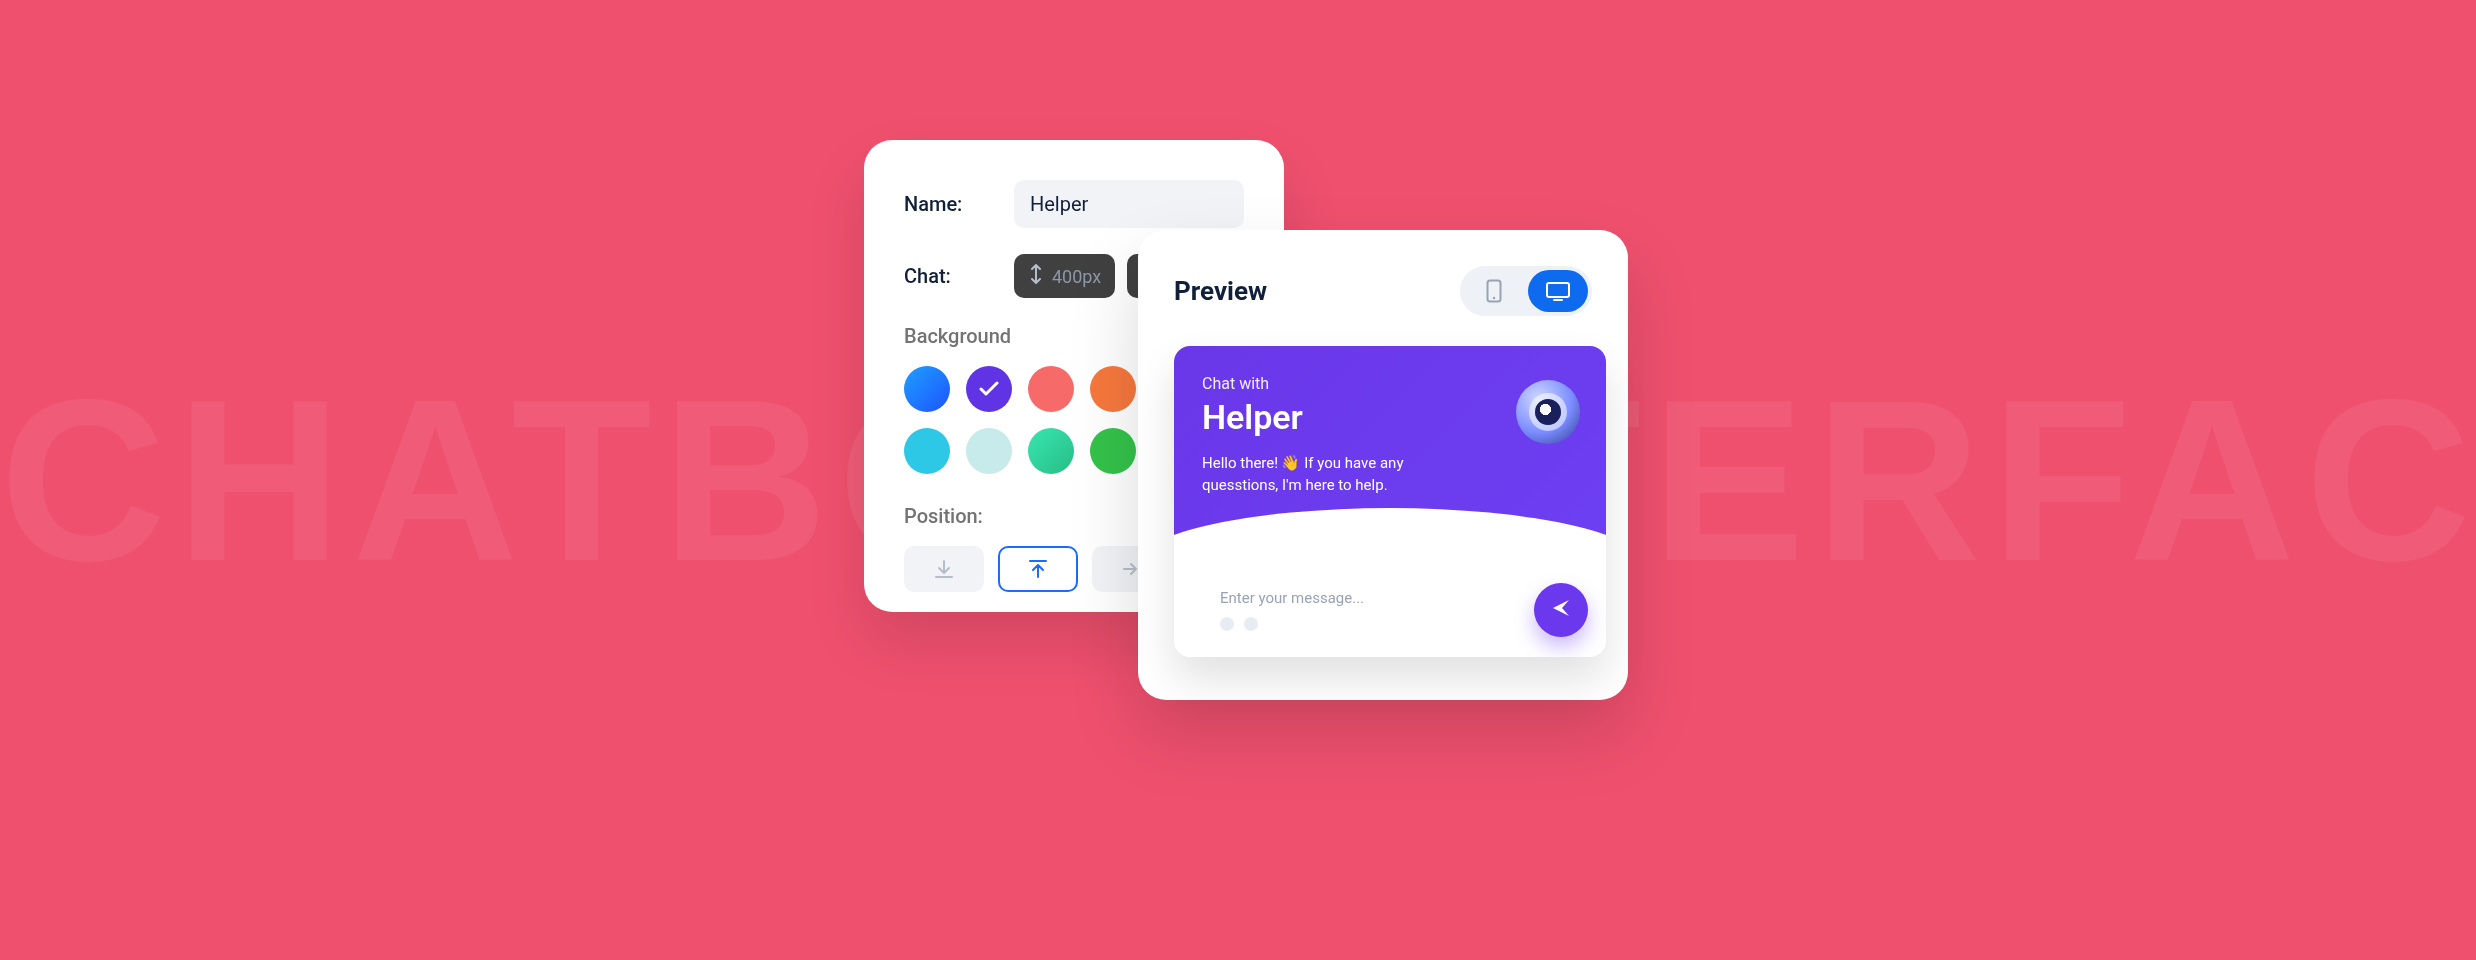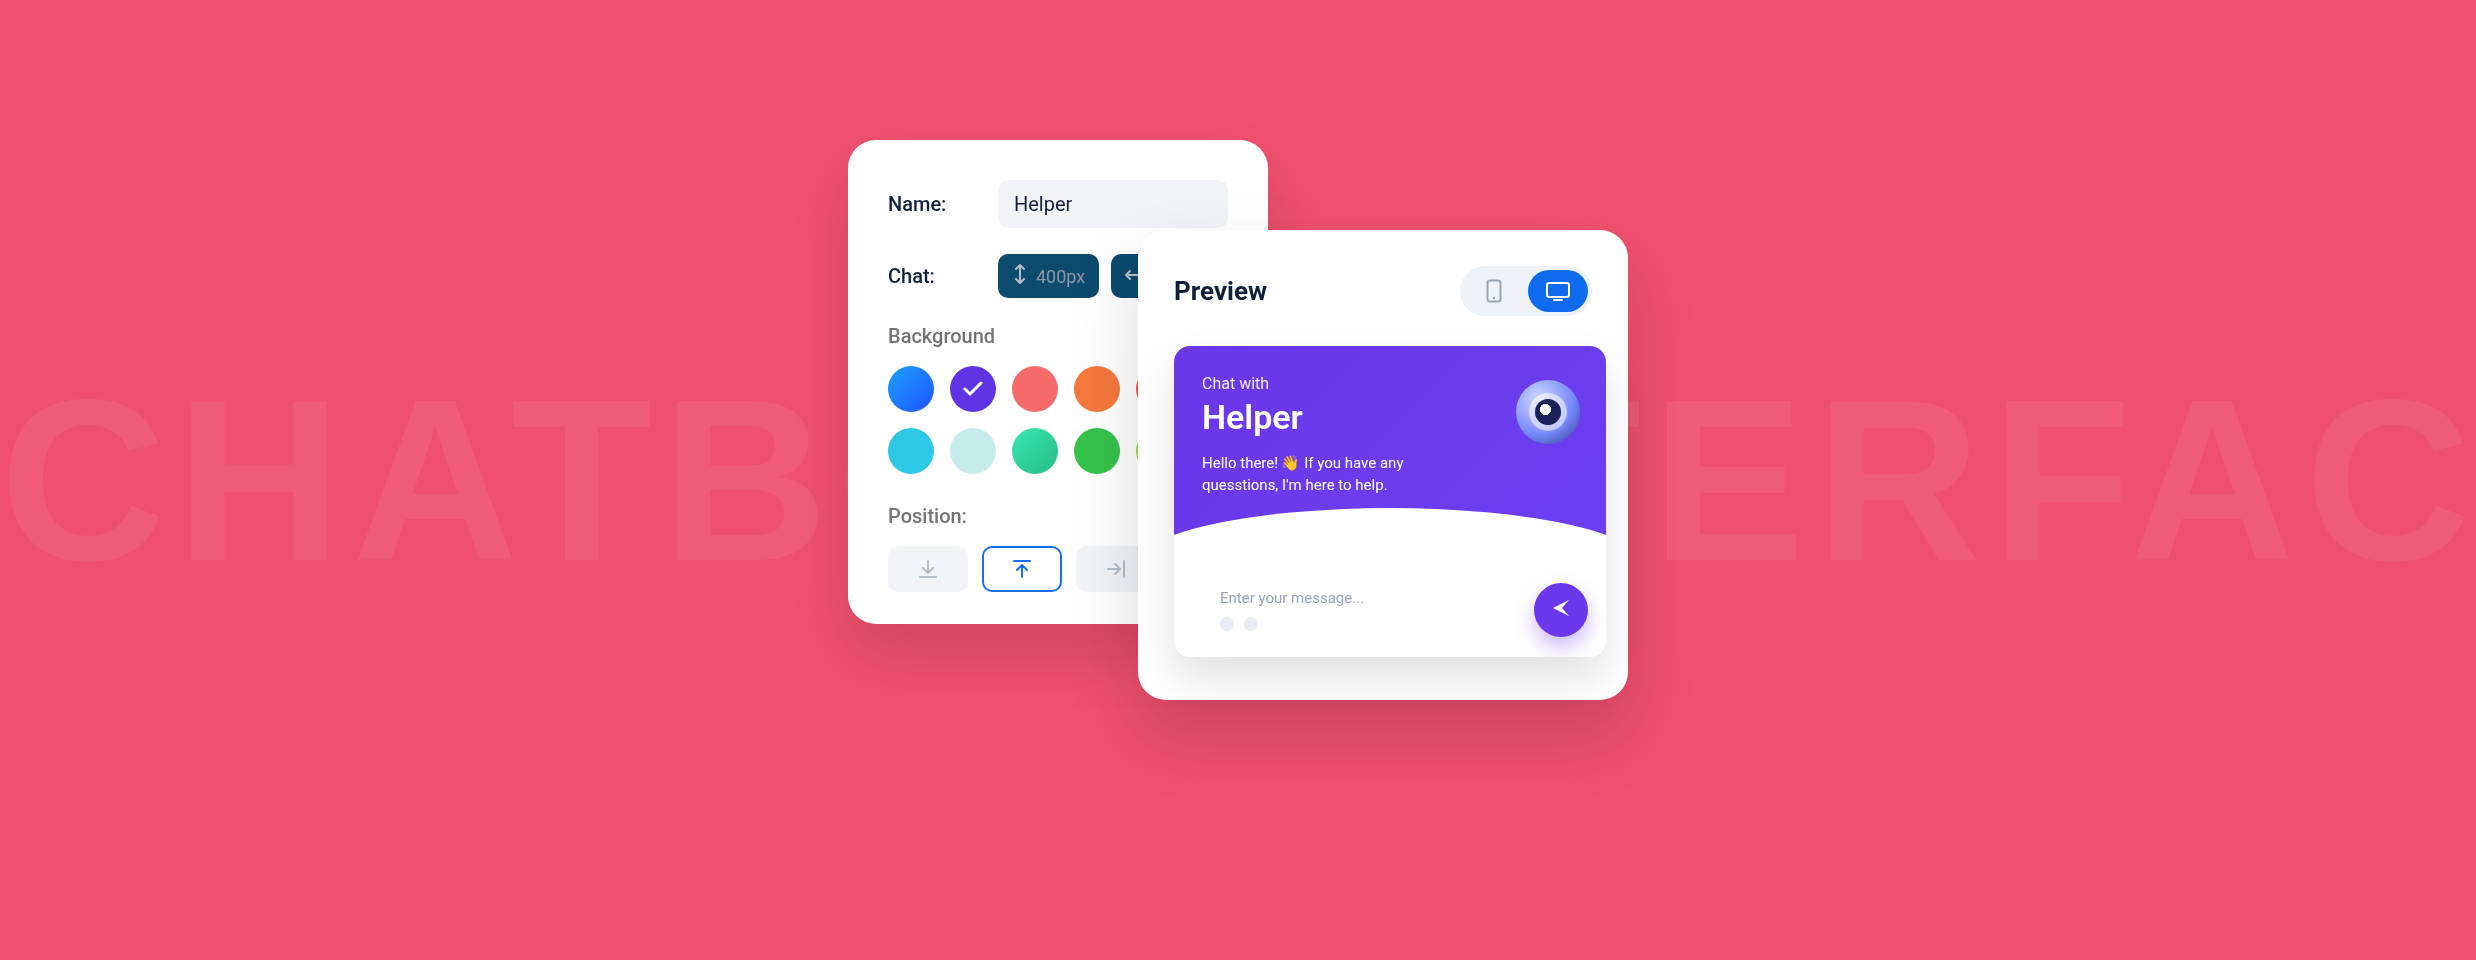--- a/index.html
+++ b/index.html
@@ -30,25 +30,25 @@
   .stage {
     position: absolute;
     left: 50%; top: 50%;
     transform: translate(-50%, -50%);
     width: 780px; height: 680px;
   }
 
   
   .settings-card {
     position: absolute;
-    left: 0; top: 0;
+    left: 16px; top: 0;
     width: 420px;
     background: #ffffff;
     border-radius: 28px;
-    padding: 40px 40px 32px 40px;
+    padding: 40px 40px 20px 40px;
     box-shadow: 0 30px 60px rgba(0,0,0,0.12);
   }
   .row { display: flex; align-items: center; margin-bottom: 26px; }
   .row-label {
     width: 110px;
     color: #11203a;
     font-size: 20px;
     font-weight: 500;
   }
   .text-input {
@@ -56,21 +56,21 @@
     background: #f1f3f7;
     border-radius: 10px;
     padding: 12px 16px;
     color: #11203a;
     font-size: 20px;
     border: none;
   }
   .size-inputs { display: flex; gap: 12px; flex: 1; }
   .size-input {
     display: flex; align-items: center; gap: 8px;
-    background: #0c4a6e;
+    background: #404040;
     border-radius: 10px;
     padding: 10px 14px;
     color: #8d97a8;
     font-size: 18px;
     min-width: 0;
   }
   .size-input svg { flex-shrink: 0; }
 
   .section-label {
     color: #737373;

